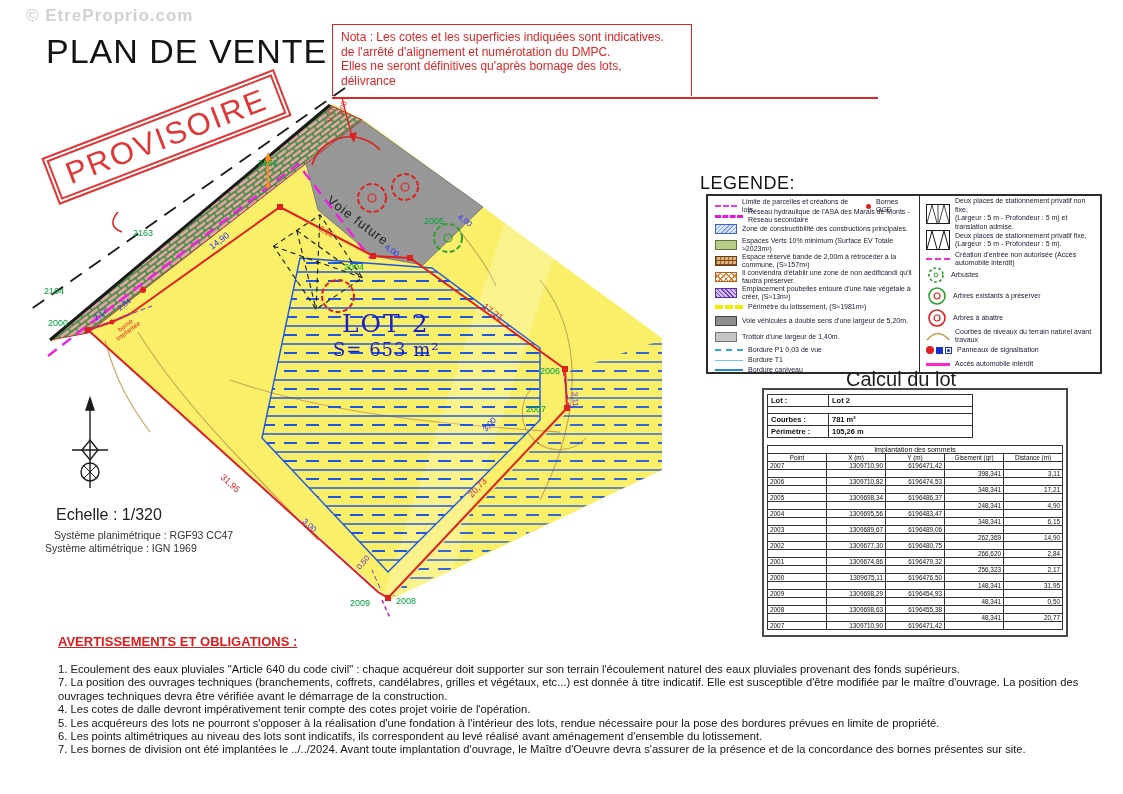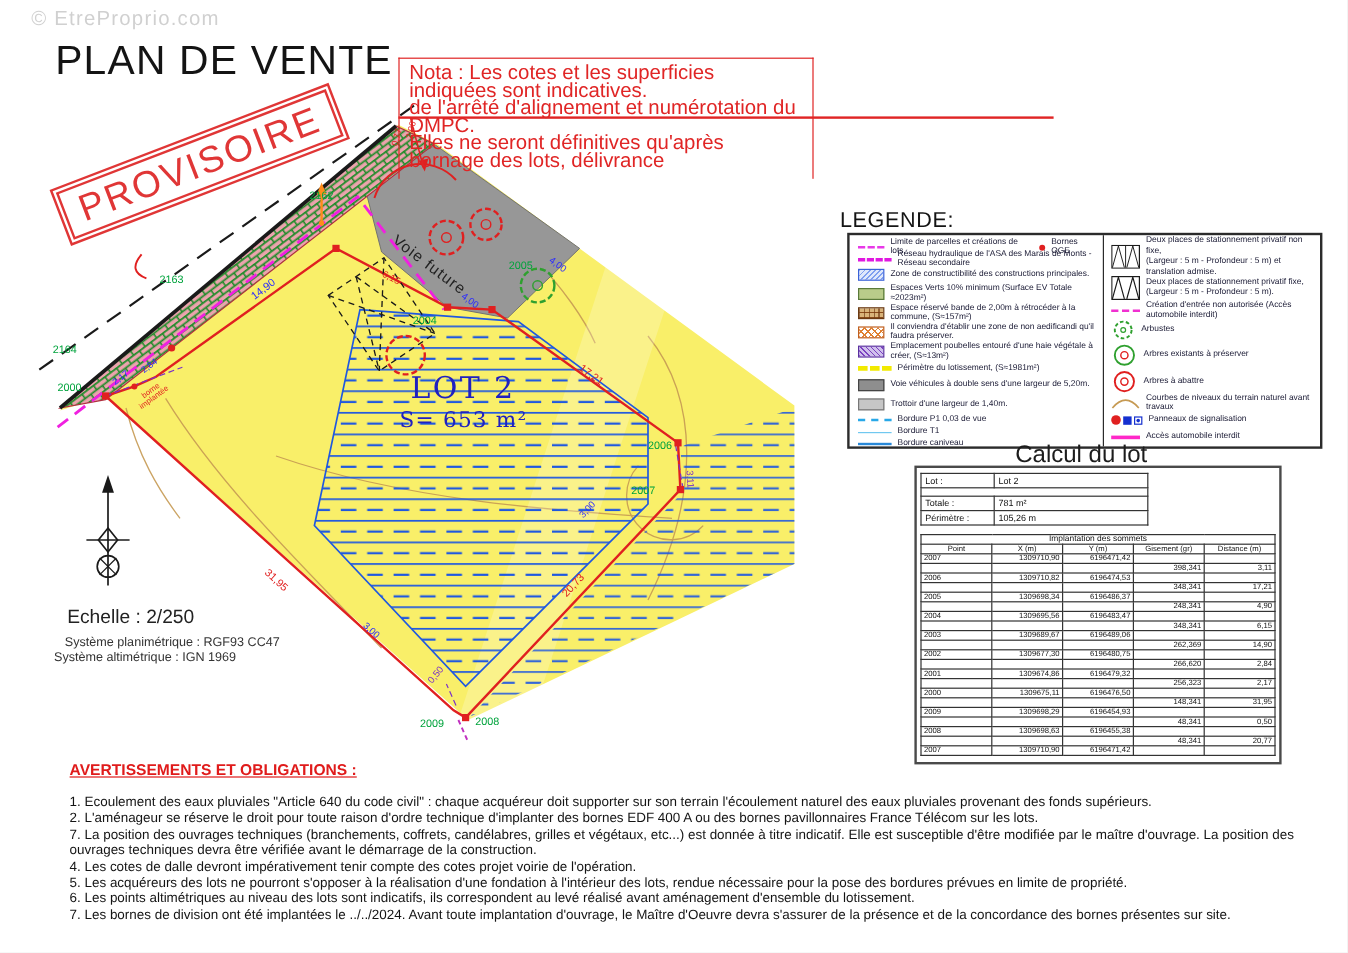--- a/index.html
+++ b/index.html
@@ -1,28 +1,28 @@
 <!DOCTYPE html>
 <html><head>
 <meta charset="utf-8">
 <style>
   html,body{margin:0;padding:0;background:#e9e9e9;}
   .canvas{position:relative;width:1123px;height:794px;background:#ffffff;overflow:hidden;
           font-family:"Liberation Sans",sans-serif;color:#111;}
   .abs{position:absolute;}
 
   
-  .watermark{left:26px;top:6px;font-size:17px;font-weight:normal;color:rgba(120,120,120,0.35);letter-spacing:1px;}
+  .watermark{left:26px;top:6px;font-size:17px;font-weight:bold;color:rgba(120,120,120,0.35);letter-spacing:1px;}
   .main-title{left:46px;top:32px;font-size:34px;letter-spacing:1px;color:#141414;}
   .stamp-wrap{left:42px;top:112px;transform:rotate(-21deg);transform-origin:center;}
   .stamp-outer{border:2px solid #e03636;padding:2px;}
   .stamp-inner{border:2px solid #e03636;padding:1px 12px;}
   .stamp-text{font-size:31px;color:#e03636;letter-spacing:2px;}
-  .nota-box{left:332px;top:48px;width:328px;border:1px solid #e02525;border-bottom:none;
-            padding:5px 8px 8px 8px;font-size:17px;line-height:14.5px;color:#e02525;}
+  .nota-box{left:332px;top:24px;width:328px;border:1px solid #e02525;border-bottom:none;
+            padding:5px 22px 8px 8px;font-size:12px;line-height:14.5px;color:#e02525;}
   .nota-underline{left:332px;top:97px;width:546px;height:2px;background:#e02525;}
 
   
   .legend-title{left:700px;top:173px;font-size:18px;letter-spacing:0.5px;color:#141414;}
   .legend-box{left:706px;top:194px;width:392px;height:176px;border:2px solid #2b2b2b;background:#fff;}
   .legend-divider{position:absolute;left:211px;top:0;width:1px;height:100%;background:#2b2b2b;}
   .lcol{position:absolute;top:5px;font-size:7px;line-height:8.5px;color:#20203a;}
   .lcol-left{left:7px;width:200px;}
   .lcol-right{left:218px;width:170px;}
   .lrow{display:flex;align-items:center;gap:5px;}
@@ -31,21 +31,21 @@
   .lw{width:28px;height:0;}
   .dot-red{width:5px;height:5px;border-radius:50%;background:#e02020;}
   .sq-blue-fill{width:7px;height:7px;background:#1530d0;}
   .sq-blue-line{width:7px;height:7px;border:1px solid #1530d0;box-sizing:border-box;display:flex;align-items:center;justify-content:center;}
   .sq-blue-line i{width:3px;height:3px;background:#1530d0;border-radius:50%;}
 
   
   .calc-title{left:846px;top:368px;font-size:20px;color:#1c1c1c;}
   .calc-box{left:762px;top:388px;width:306px;border:2px solid #4a4a4a;background:#fff;padding:4px 3px 5px 3px;box-sizing:border-box;}
   table{border-collapse:collapse;}
-  .lot-table{width:190px;font-size:7.5px;}
+  .lot-table{width:206px;font-size:7.5px;font-weight:bold;}
   .lot-table td{border:1px solid #333;padding:0 3px;height:11px;}
   .lot-table .lt-label{width:54px;}
   .imp-table{width:100%;font-size:6.4px;margin-top:7px;table-layout:fixed;}
   .imp-table th,.imp-table td{border:1px solid #333;padding:0 2px;height:7px;font-weight:normal;overflow:hidden;white-space:nowrap;}
   .imp-title{text-align:center;font-size:7px;}
   .imp-table .num{text-align:right;}
   .imp-table th{text-align:center;}
 
   
   .scale-1{left:56px;top:506px;font-size:16px;color:#222;}
@@ -408,21 +408,21 @@
     <table class="lot-table">
       <tbody>
           <tr>
             <td class="lt-label">Lot :</td>
           <td>Lot 2</td>
           </tr>
       <tr>
             <td colspan="2" style="height:6px;"></td>
           </tr>
       <tr>
-            <td class="lt-label">Totale :</td>
+            <td class="lt-label">Courbes :</td>
           <td>781 m²</td>
           </tr>
       <tr>
             <td class="lt-label">Périmètre :</td>
           <td>105,26 m</td>
           </tr>
     </tbody>
       </table>
 
     <table class="imp-table">
@@ -604,31 +604,30 @@
             <td>2007</td>
             <td class="num">1309710,90</td>
             <td class="num">6196471,42</td>
             <td class="num"></td>
             <td class="num"></td>
           </tr>
         </tbody>
     </table>
   </div>
 
-  <div class="abs scale-1">Echelle : 2/250</div>
+  <div class="abs scale-1">Echelle : 1/320</div>
   <div class="abs scale-2">Système planimétrique : RGF93 CC47</div>
   <div class="abs scale-3">Système altimétrique : IGN 1969</div>
 
   <div class="abs warn-wrap">
     <div class="warn-title">AVERTISSEMENTS ET OBLIGATIONS :</div>
     <div>
 
         <div class="warn-line">1. Ecoulement des eaux pluviales "Article 640 du code civil" : chaque acquéreur doit supporter sur son terrain l'écoulement naturel des  eaux pluviales provenant des fonds supérieurs.</div>
 
-        <div class="warn-line">2. L'aménageur se réserve le droit pour toute raison d'ordre technique d'implanter des bornes EDF 400 A ou des bornes pavillonnaires France Télécom sur les lots.</div>
 
         <div class="warn-line">7. La position des ouvrages techniques (branchements, coffrets, candélabres, grilles et végétaux, etc...) est donnée à titre indicatif. Elle est susceptible d'être modifiée par le maître d'ouvrage. La position des ouvrages techniques devra être vérifiée avant le démarrage de la construction.</div>
 
         <div class="warn-line">4. Les cotes de dalle devront impérativement tenir compte des cotes projet voirie de l'opération.</div>
 
         <div class="warn-line">5. Les acquéreurs des lots ne pourront s'opposer à la réalisation d'une fondation à l'intérieur des lots, rendue nécessaire pour la pose des bordures prévues en limite de propriété.</div>
 
         <div class="warn-line">6. Les points altimétriques au niveau des lots sont indicatifs, ils correspondent au levé réalisé avant aménagement d'ensemble du lotissement.</div>
 
         <div class="warn-line">7. Les bornes de division ont été implantées le ../../2024. Avant toute implantation d'ouvrage, le Maître d'Oeuvre devra s'assurer de la présence et de la concordance des bornes présentes sur site.</div>

